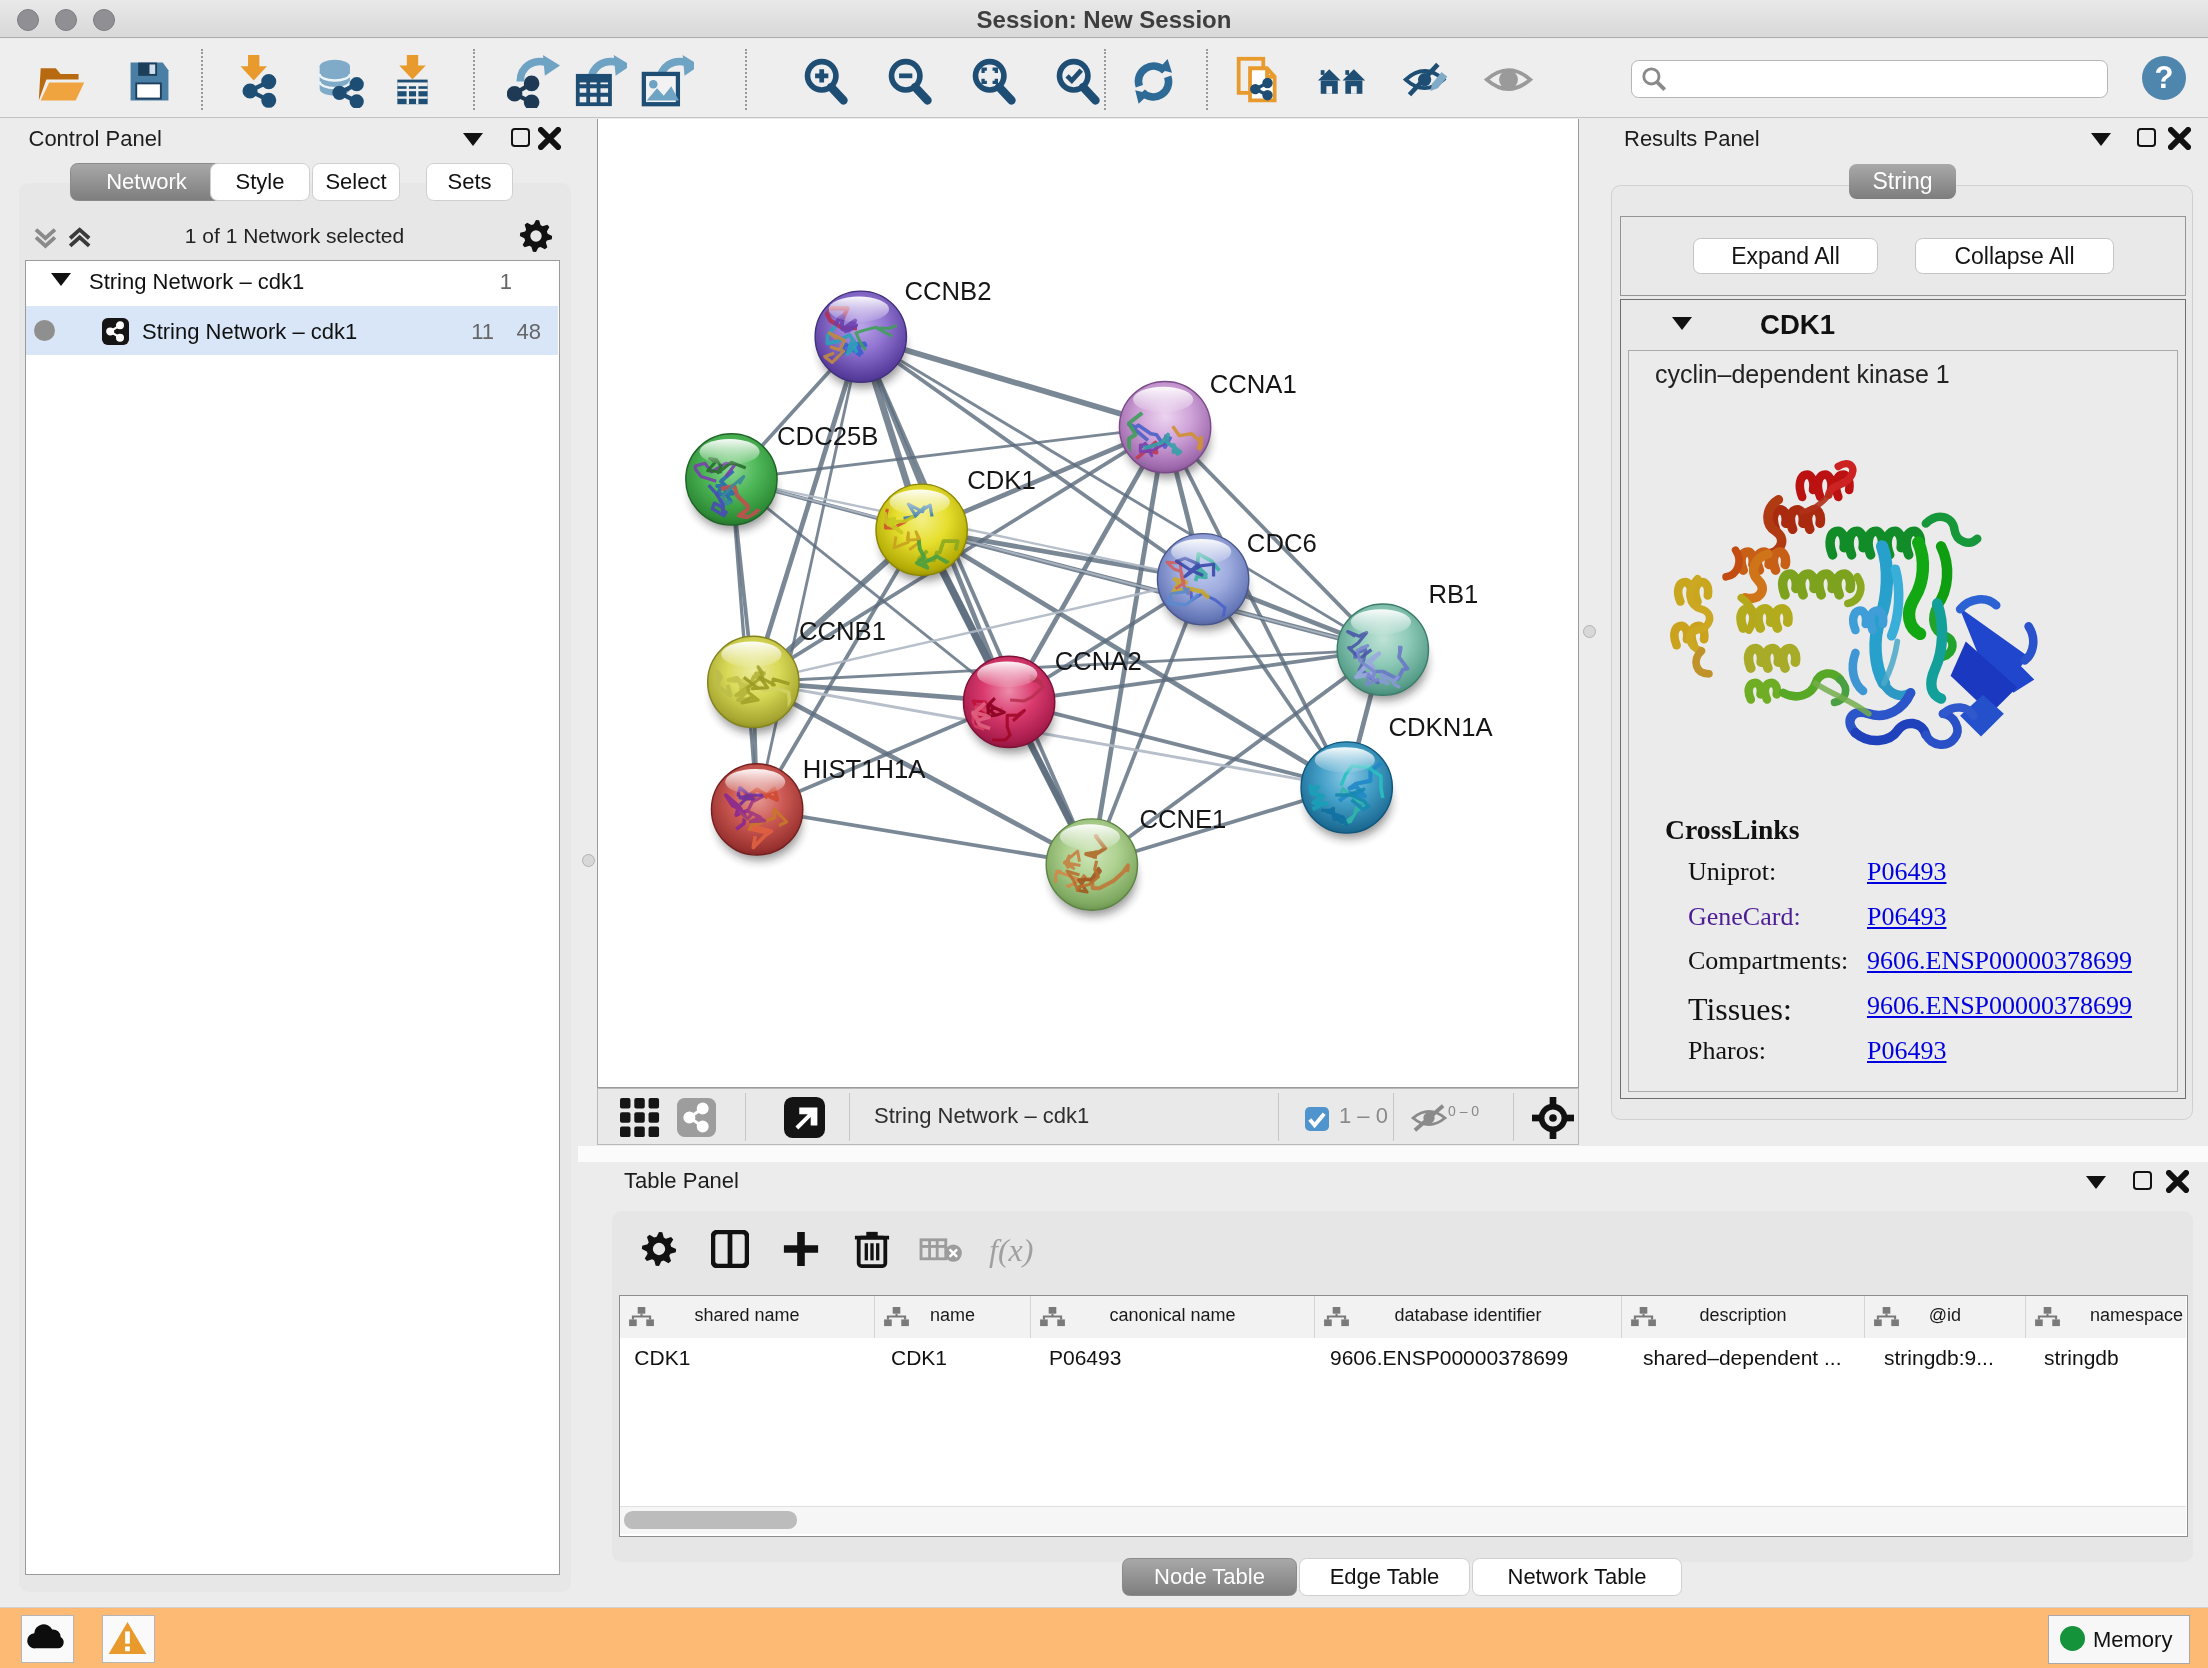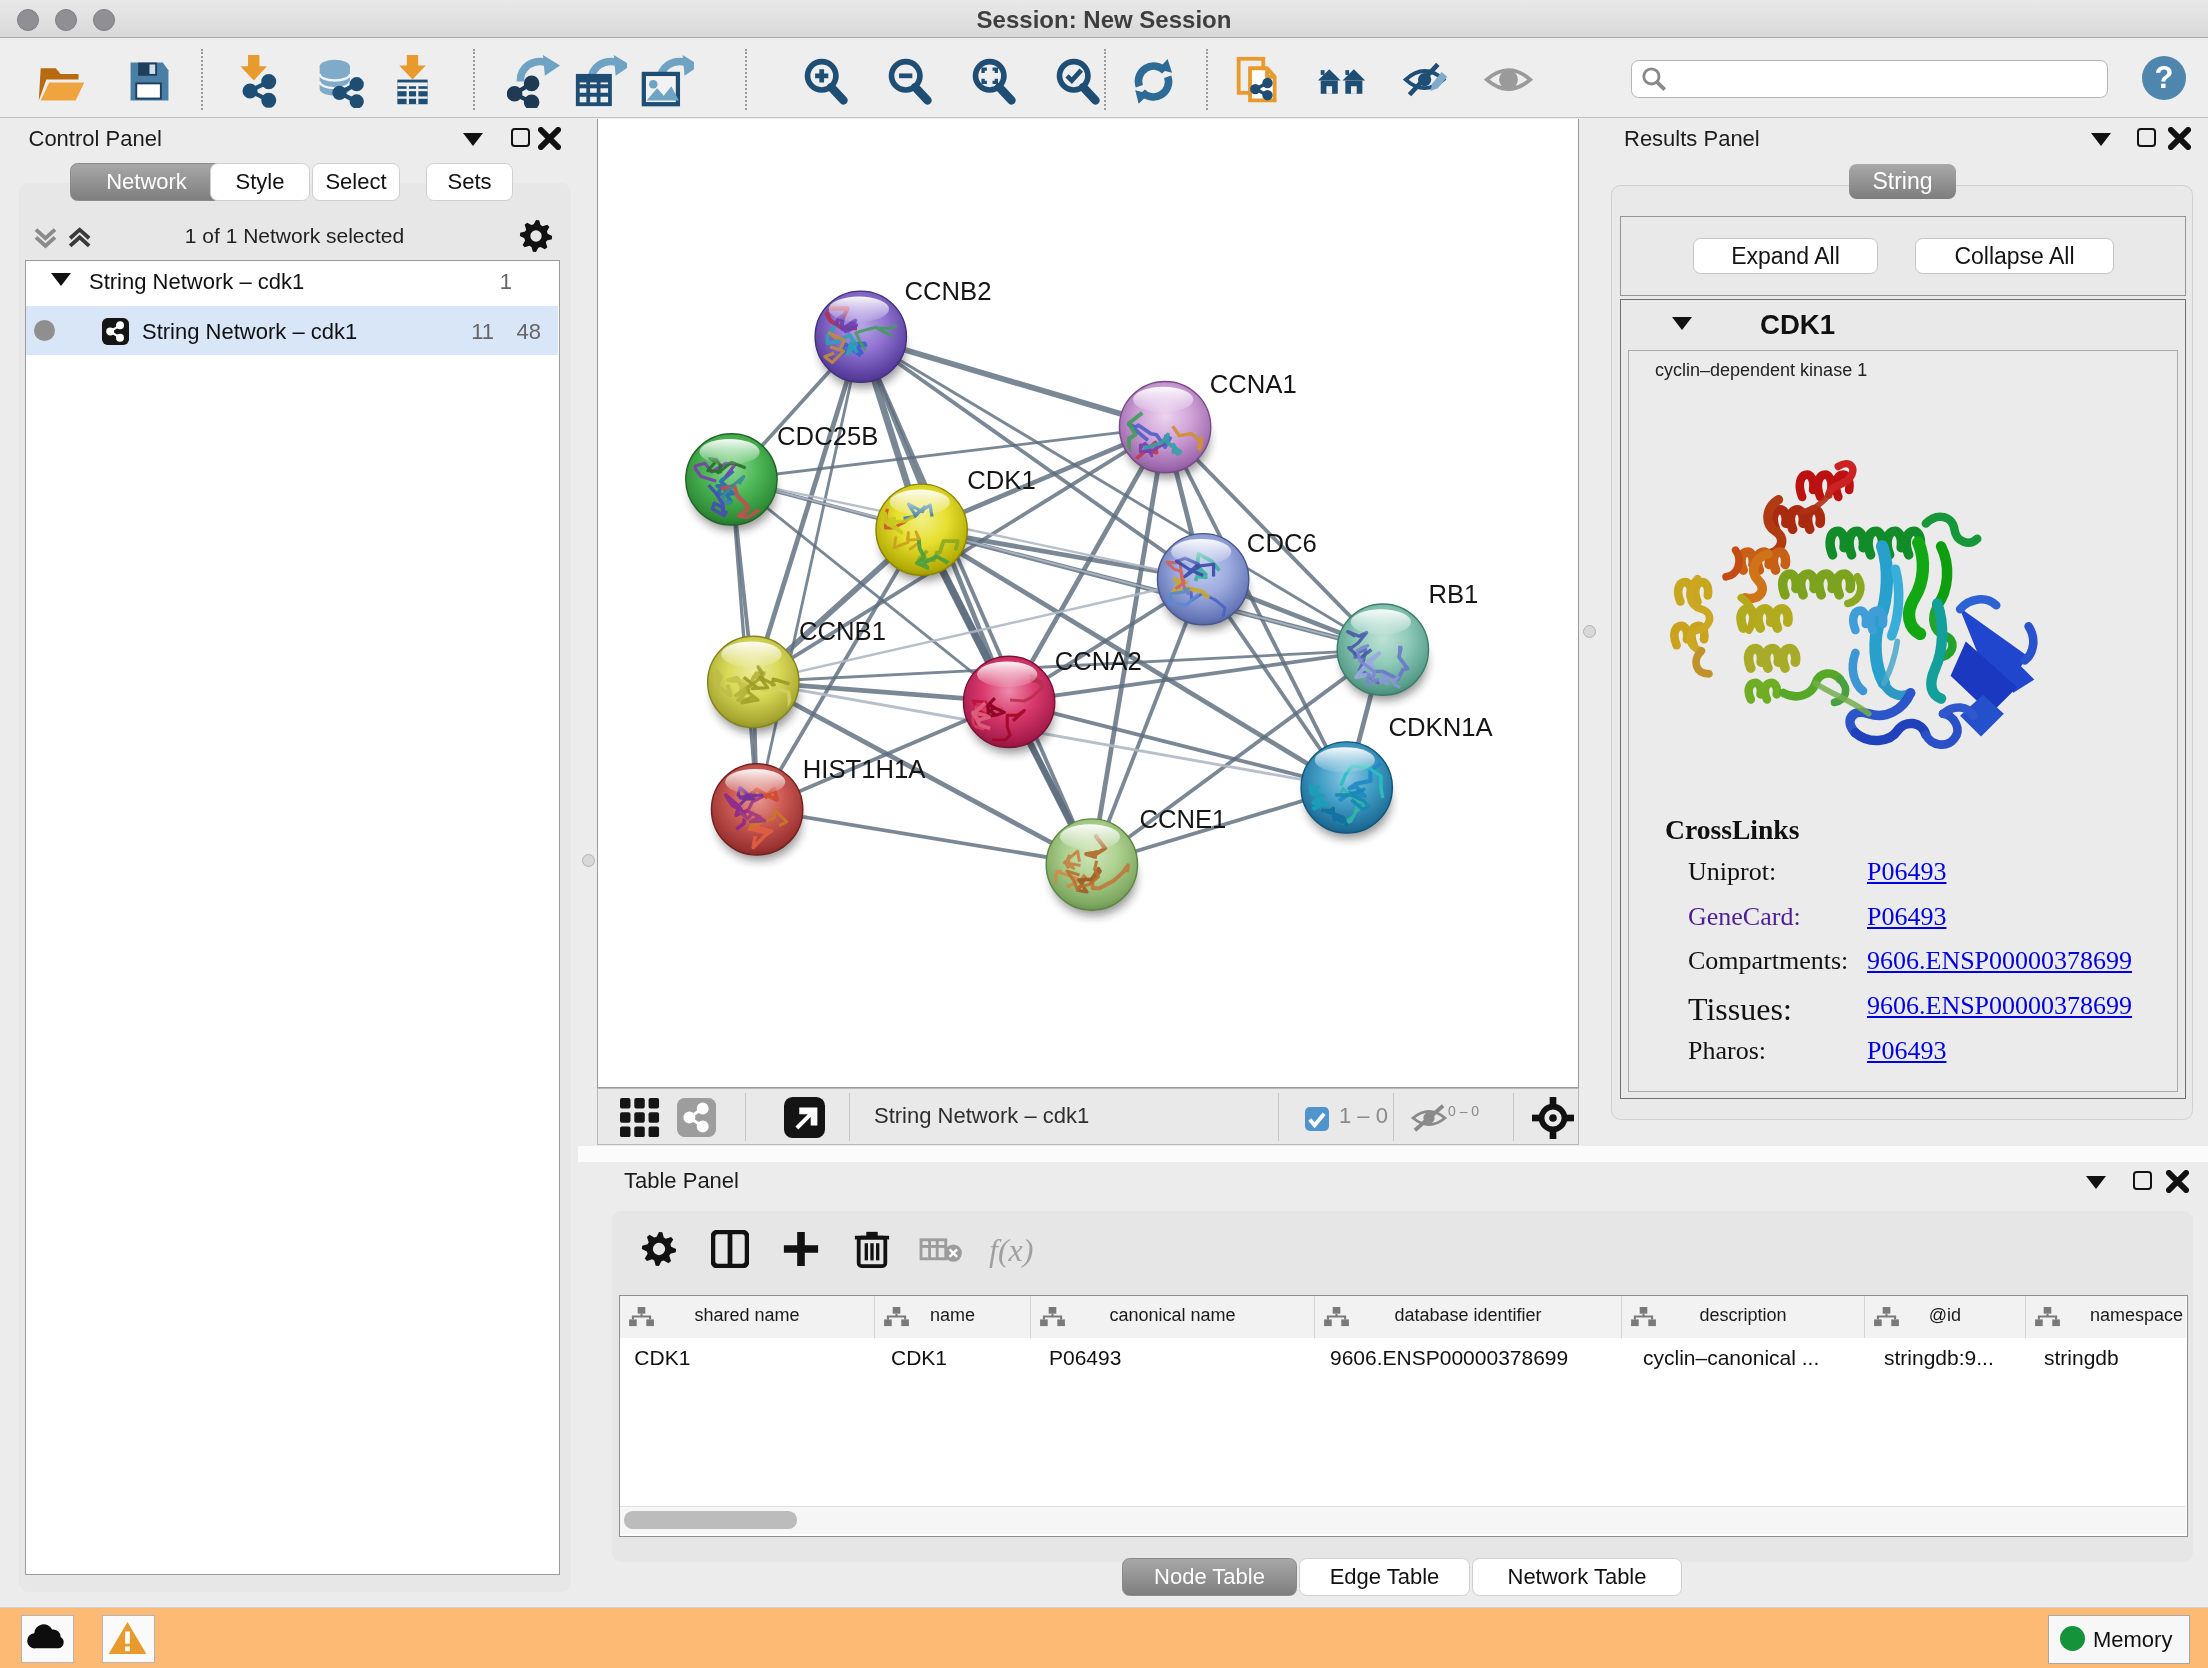--- a/index.html
+++ b/index.html
@@ -679,21 +679,21 @@
 <div id="rp-outer" class="abs"></div>
 <div class="abs" style="left:1849px;top:164px;width:107px;height:35px;background:linear-gradient(#a9a9a9,#7d7d7d);border-radius:7.6px;text-align:center;line-height:34px;font-size:23px;color:#fff;">String</div>
 <div id="rp-box1" class="abs"></div>
 <div class="rbtn abs" style="left:1693px;top:238px;width:185px;">Expand All</div>
 <div class="rbtn abs" style="left:1915px;top:238px;width:199px;">Collapse All</div>
 
 <div id="rp-box2" class="abs"></div>
 <div class="abs" style="left:1672px;top:316px;"><span class="wtri" style="border-top-color:#111;"></span></div>
 <div class="abs" style="left:1760px;top:309px;font-size:27.6px;font-weight:bold;color:#111;">CDK1</div>
 <div id="rp-inner" class="abs"></div>
-<div class="abs" style="left:1655px;top:360px;font-size:18px;color:#222;">cyclin–dependent kinase 1</div>
+<div class="abs" style="left:1655px;top:360px;font-size:25px;color:#222;">cyclin–dependent kinase 1</div>
 
 <div class="abs" style="left:1669px;top:455px;">
 <svg width="371" height="314" viewBox="0 0 390 330">
 <path d="M140 44 C129.55 16.8 155.2 12 151.4 36.8 M159 44 C148.55 16.8 174.2 12 170.4 36.8 M178 44 C167.55 16.8 193.2 12 189.4 36.8 " fill="none" stroke="#bb1111" stroke-width="9" stroke-linecap="round" stroke-opacity="1.0"></path>
 <path d="M178 12 C190 4 198 14 190 24 C182 34 170 30 168 42" fill="none" stroke="#cc2222" stroke-width="8" stroke-linecap="round" stroke-opacity="1.0"></path>
 <path d="M112 78 C102.1 54.2 126.4 50 122.8 71.7 M130 78 C120.1 54.2 144.4 50 140.8 71.7 M148 78 C138.1 54.2 162.4 50 158.8 71.7 " fill="none" stroke="#aa2a10" stroke-width="10" stroke-linecap="round" stroke-opacity="1.0"></path>
 <path d="M115 47 C102 55 100 72 112 80 C124 88 118 102 104 104" fill="none" stroke="#b03a12" stroke-width="10" stroke-linecap="round" stroke-opacity="1.0"></path>
 <path d="M78 121 C68.65 98.9 91.6 95 88.2 115.15 M95 121 C85.65 98.9 108.6 95 105.2 115.15 M112 121 C102.65 98.9 125.6 95 122.2 115.15 " fill="none" stroke="#c85f16" stroke-width="10" stroke-linecap="round" stroke-opacity="1.0"></path>
 <path d="M104 104 C90 108 84 122 94 132 C104 142 94 154 80 150" fill="none" stroke="#cf7419" stroke-width="10" stroke-linecap="round" stroke-opacity="1.0"></path>
 <path d="M70 100 C78 112 72 126 60 128" fill="none" stroke="#c24c12" stroke-width="8" stroke-linecap="round" stroke-opacity="1.0"></path>
@@ -877,21 +877,21 @@
         <g stroke="#7a7a7a" stroke-width="2.2" fill="none">
           <path d="M13 7 v3 M4 13 v-3 h18 v3"></path>
         </g>
       </svg>
       <div style="position:absolute;top:8.6px;left:64px;white-space:nowrap;">namespace</div>
     </div>
 <div class="td" style="left:0px;width:255px;padding-left:14.3px;white-space:nowrap;overflow:hidden;">CDK1</div>
 <div class="td" style="left:255px;width:156px;padding-left:16px;white-space:nowrap;overflow:hidden;">CDK1</div>
 <div class="td" style="left:411px;width:284px;padding-left:18px;white-space:nowrap;overflow:hidden;">P06493</div>
 <div class="td" style="left:695px;width:307px;padding-left:15px;white-space:nowrap;overflow:hidden;">9606.ENSP00000378699</div>
-<div class="td" style="left:1002px;width:243px;padding-left:21px;white-space:nowrap;overflow:hidden;">cyclin–canonical ...</div>
+<div class="td" style="left:1002px;width:243px;padding-left:21px;white-space:nowrap;overflow:hidden;">shared–dependent ...</div>
 <div class="td" style="left:1245px;width:161px;padding-left:19px;white-space:nowrap;overflow:hidden;">stringdb:9...</div>
 <div class="td" style="left:1406px;width:160px;padding-left:18px;white-space:nowrap;overflow:hidden;">stringdb</div>
 <div style="position:absolute;left:0px;top:210px;width:1566px;height:27.6px;background:#f6f6f6;border-top:1px solid #e0e0e0;"></div>
 <div style="position:absolute;left:3.8px;top:215px;width:173px;height:18px;background:#bcbcbc;border-radius:8.6px;"></div>
 </div>
 <div class="btmbtn abs" style="left:1122px;width:175px;background:linear-gradient(#a8a8a8,#7e7e7e);color:#fff;border-color:#8a8a8a;">Node Table</div>
 <div class="btmbtn abs" style="left:1299px;width:171px;">Edge Table</div>
 <div class="btmbtn abs" style="left:1472px;width:210px;">Network Table</div>
 
 <div id="statusbar" class="abs">

